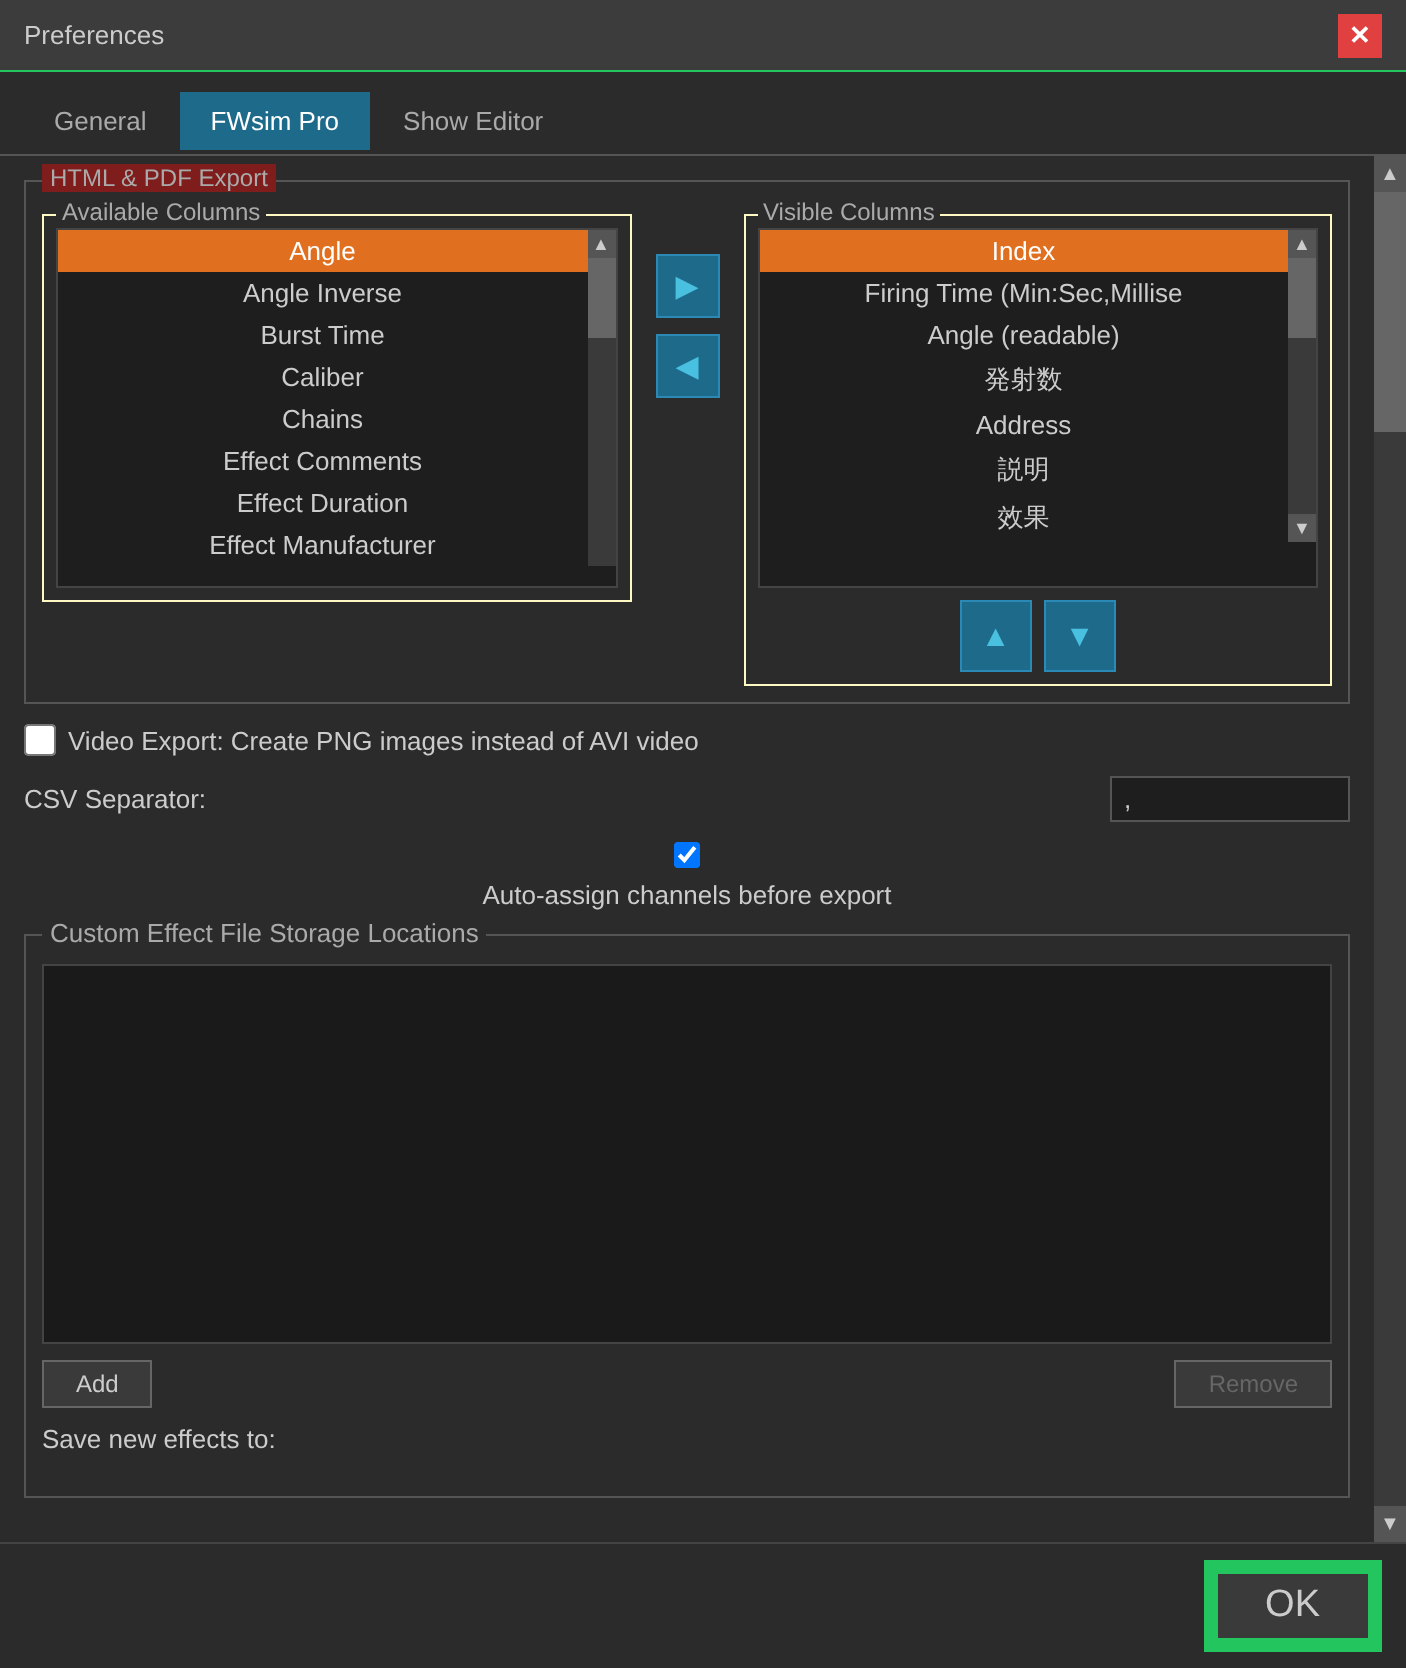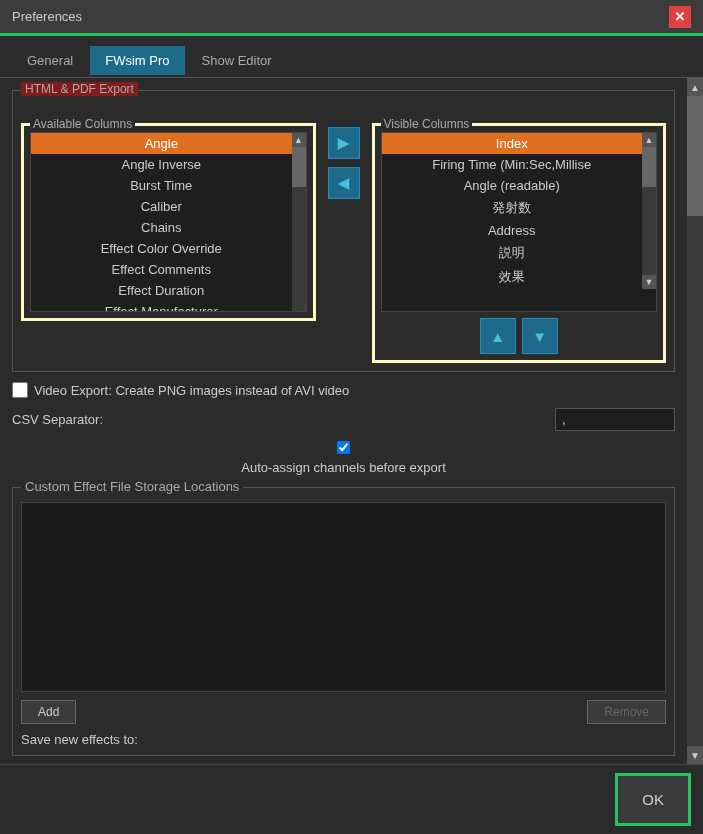--- a/index.html
+++ b/index.html
@@ -21,21 +21,21 @@
       flex-direction: column;
     }
 
     .title-bar {
       background: #3c3c3c;
       height: 36px;
       display: flex;
       align-items: center;
       justify-content: space-between;
       padding: 0 12px;
-      border-bottom: 3px solid #22c55e;
+      border-bottom: 1px solid #22c55e;
     }
 
     .title-bar-text {
       color: #cccccc;
       font-size: 13px;
     }
 
     .close-btn {
       background: #e04040;
       border: none;
@@ -143,25 +143,24 @@
     }
 
     .columns-container {
       display: flex;
       gap: 8px;
       align-items: flex-start;
       margin-top: 8px;
     }
 
     .column-group {
-      border: 3px solid #fef9c3;
+      border: 1px solid #fef9c3;
       padding: 6px;
       position: relative;
       flex: 1;
-      margin-top: 16px;
     }
 
     .column-group-title {
       position: absolute;
       top: -9px;
       left: 6px;
       background: #2b2b2b;
       padding: 0 3px;
       font-size: 12px;
       color: #aaaaaa;
@@ -379,25 +378,25 @@
     .bottom-bar {
       display: flex;
       justify-content: flex-end;
       padding: 8px 12px;
       border-top: 1px solid #444;
       background: #2b2b2b;
     }
 
     .ok-btn {
       background: #3a3a3a;
-      border: 3px solid #22c55e;
-      color: #cccccc;
-      padding: 15px 24px;
-      cursor: pointer;
-      font-size: 15px;
+      border: 7px solid #22c55e;
+      color: #cccccc;
+      padding: 5px 24px;
+      cursor: pointer;
+      font-size: 19px;
     }
 
     .blue-arrow {
       color: #4ac0e0;
       font-size: 15px;
     }
   </style>
 </head>
 <body>
 
@@ -424,21 +423,20 @@
           <div class="column-group">
             <span class="column-group-title">Available Columns</span>
             <div class="list-box">
               <div class="list-box-inner">
                 <div class="list-items">
                   <div class="list-item selected">Angle</div>
                   <div class="list-item">Angle Inverse</div>
                   <div class="list-item">Burst Time</div>
                   <div class="list-item">Caliber</div>
                   <div class="list-item">Chains</div>
-                  <div class="list-item">Effect Color Override</div>
                   <div class="list-item">Effect Comments</div>
                   <div class="list-item">Effect Duration</div>
                   <div class="list-item">Effect Manufacturer</div>
 
                 </div>
                 <div class="list-scrollbar">
                   <div class="list-scroll-arrow">▲</div>
                   <div class="list-scroll-track">
                     <div class="list-scroll-thumb"></div>
                   </div>

